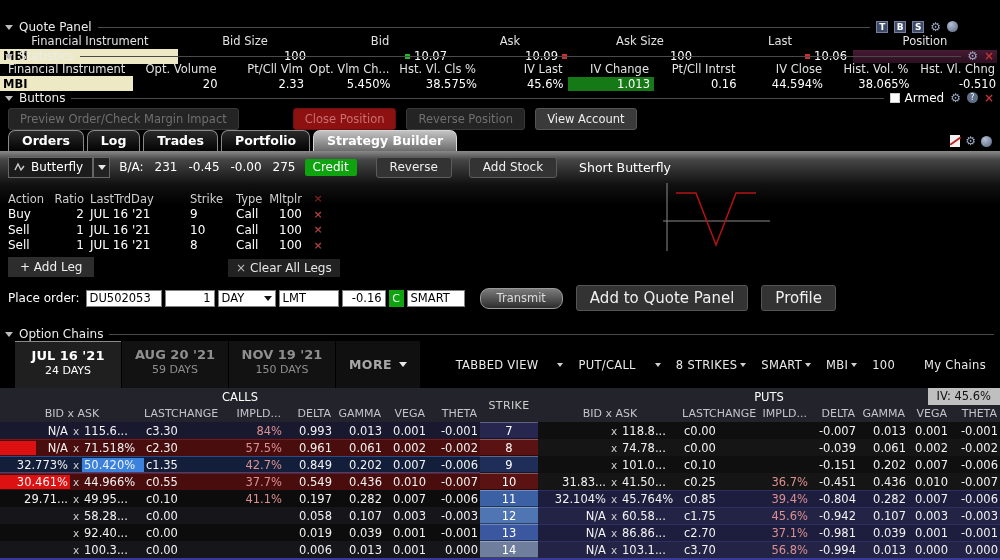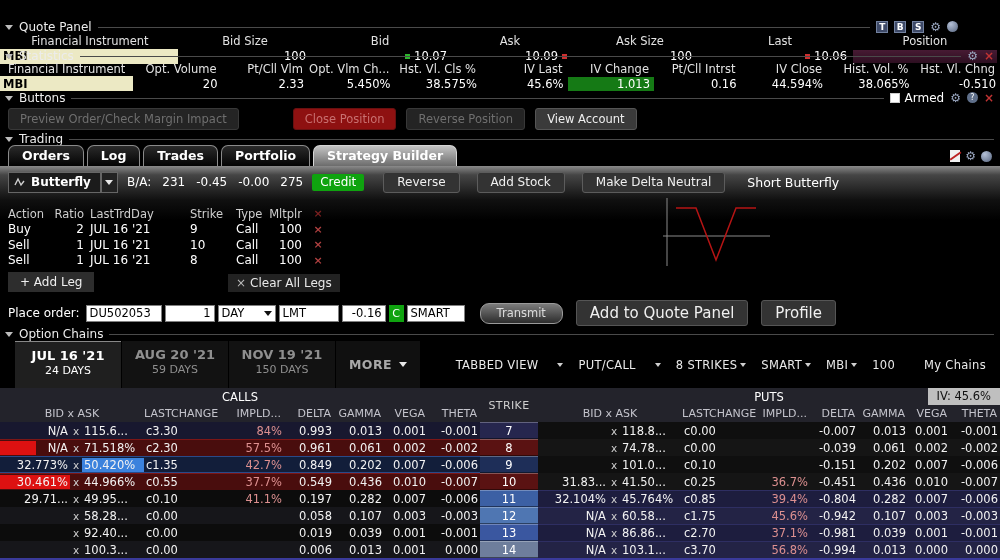--- a/index.html
+++ b/index.html
@@ -57,21 +57,21 @@
 .tab-row { display:flex; align-items:flex-end; height:21px; padding-left:8px; }
 .ttab { padding:2px 13px 3px; border:1px solid #8a8a8a; border-bottom:none; border-radius:7px 7px 0 0;
   background:linear-gradient(#2a2a2a,#030303); font-size:12.5px; font-weight:bold; color:#fff; margin-right:3px; white-space:nowrap; }
 .ttab.c-active { background:linear-gradient(#c3c3c3,#6c6c6c); border-color:#d5d5d5; }
 .tab-icons { margin-left:auto; display:flex; align-items:center; gap:5px; padding:0 8px 4px 0; }
 .page-icon { width:10px; height:12px; background:#f0f0f0; position:relative; }
 .page-icon::after { content:""; position:absolute; left:-1px; top:5px; width:13px; height:2px; background:#b22; transform:rotate(-35deg); }
 .trading-panel { position:relative; height:160px;
   background:linear-gradient(180deg,#8a8a8a 0px,#454545 9px,#101010 34px,#000 54px); }
 .strat-row { display:flex; align-items:center; gap:9px; padding:5px 0 0 8px; height:27px; }
-.combo { display:flex; align-items:center; height:21px; background:#1b1b1b; border:1px solid #666;font-weight:bold; }
+.combo { display:flex; align-items:center; height:21px; background:#1b1b1b; border:1px solid #666; }
 .combo-icon { margin:0 2px 0 5px; }
 .combo-label { font-size:12px; padding:0 9px 0 3px; }
 .combo-arrow { width:17px; height:21px; margin-left:-1px; background:#222; border:1px solid #666;
   display:flex; align-items:center; justify-content:center; }
 .dd { width:0; height:0; border-left:4px solid transparent; border-right:4px solid transparent; border-top:5px solid #e8e8e8; }
 .dd.sm { border-left-width:3.5px; border-right-width:3.5px; border-top-width:4px; border-top-color:#cfcfcf; }
 .dd.dark { border-top-color:#111; }
 .ba-group { display:flex; align-items:flex-start; gap:11px; font-size:12px; }
 .credit-btn { background:#0fa30f; color:#fff; font-size:12px; padding:1px 8px 2px; border-radius:2px; border:none; font-family:inherit; }
 .strat-btn { background:#333; border:1px solid #5c5c5c; border-radius:3px; color:#f0f0f0; font-size:12px; padding:2px 13px 3px; font-family:inherit; white-space:nowrap; }
@@ -271,25 +271,20 @@
         <button class="tws-btn c-danger">Close Position</button>
 
         <button class="tws-btn c-disabled">Reverse Position</button>
 
         <button class="tws-btn c-normal">View Account</button>
 
     </div>
   </div>
 
   <div id="trading">
-    <div class="sec-head">
-      <span class="tri"></span>
-      <span class="sec-title">Trading</span>
-      <span class="head-line"></span>
-    </div>
     <div class="tab-row">
 
         <div class="ttab c-inactive">Orders</div>
 
         <div class="ttab c-inactive">Log</div>
 
         <div class="ttab c-inactive">Trades</div>
 
         <div class="ttab c-inactive">Portfolio</div>
 
@@ -320,21 +315,20 @@
             <span>-0.45</span>
 
             <span>-0.00</span>
 
             <span>275</span>
 
         </span>
         <button class="credit-btn">Credit</button>
         <button class="strat-btn" style="margin-left:10px">Reverse</button>
         <button class="strat-btn" style="margin-left:8px">Add Stock</button>
-        <button class="strat-btn" style="margin-left:8px">Make Delta Neutral</button>
         <span class="sb-label">Short Butterfly</span>
       </div>
 
       <svg class="payoff-chart" width="115" height="72" viewBox="0 0 115 72">
         <line x1="7" y1="2" x2="7" y2="70" stroke="#8a8a8a" stroke-width="1"></line>
         <line x1="3" y1="40" x2="110" y2="40" stroke="#8a8a8a" stroke-width="1"></line>
         <path d="M16 12 H36 L56 64 L76 12 H96" fill="none" stroke="#b51414" stroke-width="1.5"></path>
       </svg>
 
       <div class="legs">

